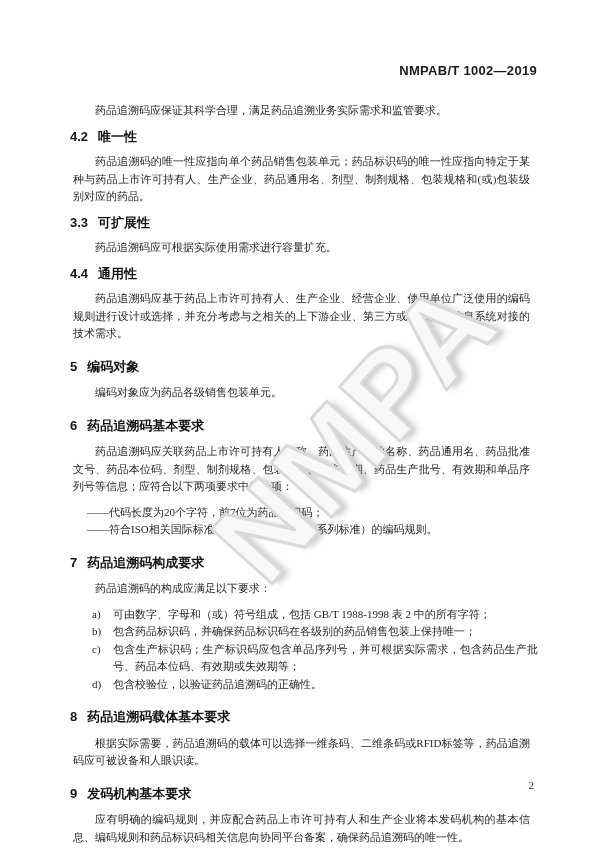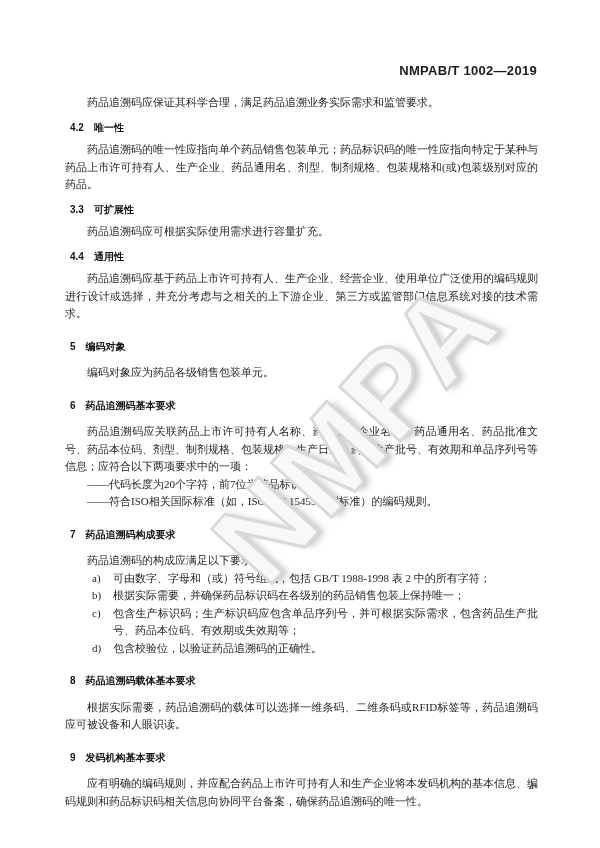--- a/index.html
+++ b/index.html
@@ -27,27 +27,27 @@
     position: absolute;
     left: 65px;
     top: 94px;
     width: 473px;
     font-size: 11px;
     line-height: 17.5px;
     text-align: justify;
     z-index: 1;
   }
   .para {
-    margin: 0;
+    margin: 8px;
     text-indent: 2em;
   }
   .hd {
     font-family: "Liberation Sans", sans-serif;
     font-weight: bold;
-    font-size: 10px;
+    font-size: 13px;
     line-height: 17.5px;
     color: #141414;
     padding-left: 5px;
     text-align: left;
   }
   .hd.sub  { margin: 7px 0 5px 0; }
   .hd.chap { margin: 15px 0 9px 0; }
   .hnum { margin-right: 10px; }
   .dash-item {
     margin: 0;
@@ -139,21 +139,21 @@
     <div class="hd chap">
       <span class="hnum">7</span><span class="htitle">药品追溯码构成要求</span>
     </div>
     <p class="para">药品追溯码的构成应满足以下要求：</p>
     <div class="list-item">
       <span class="li-marker">a)</span>
       <span class="li-text">可由数字、字母和（或）符号组成，包括 GB/T 1988-1998 表 2 中的所有字符；</span>
     </div>
     <div class="list-item">
       <span class="li-marker">b)</span>
-      <span class="li-text">根据实际需要，并确保药品标识码在各级别的药品销售包装上保持唯一；</span>
+      <span class="li-text">包含药品标识码，并确保药品标识码在各级别的药品销售包装上保持唯一；</span>
     </div>
     <div class="list-item">
       <span class="li-marker">c)</span>
       <span class="li-text">包含生产标识码；生产标识码应包含单品序列号，并可根据实际需求，包含药品生产批号、药品本位码、有效期或失效期等；</span>
     </div>
     <div class="list-item">
       <span class="li-marker">d)</span>
       <span class="li-text">包含校验位，以验证药品追溯码的正确性。</span>
     </div>
 

